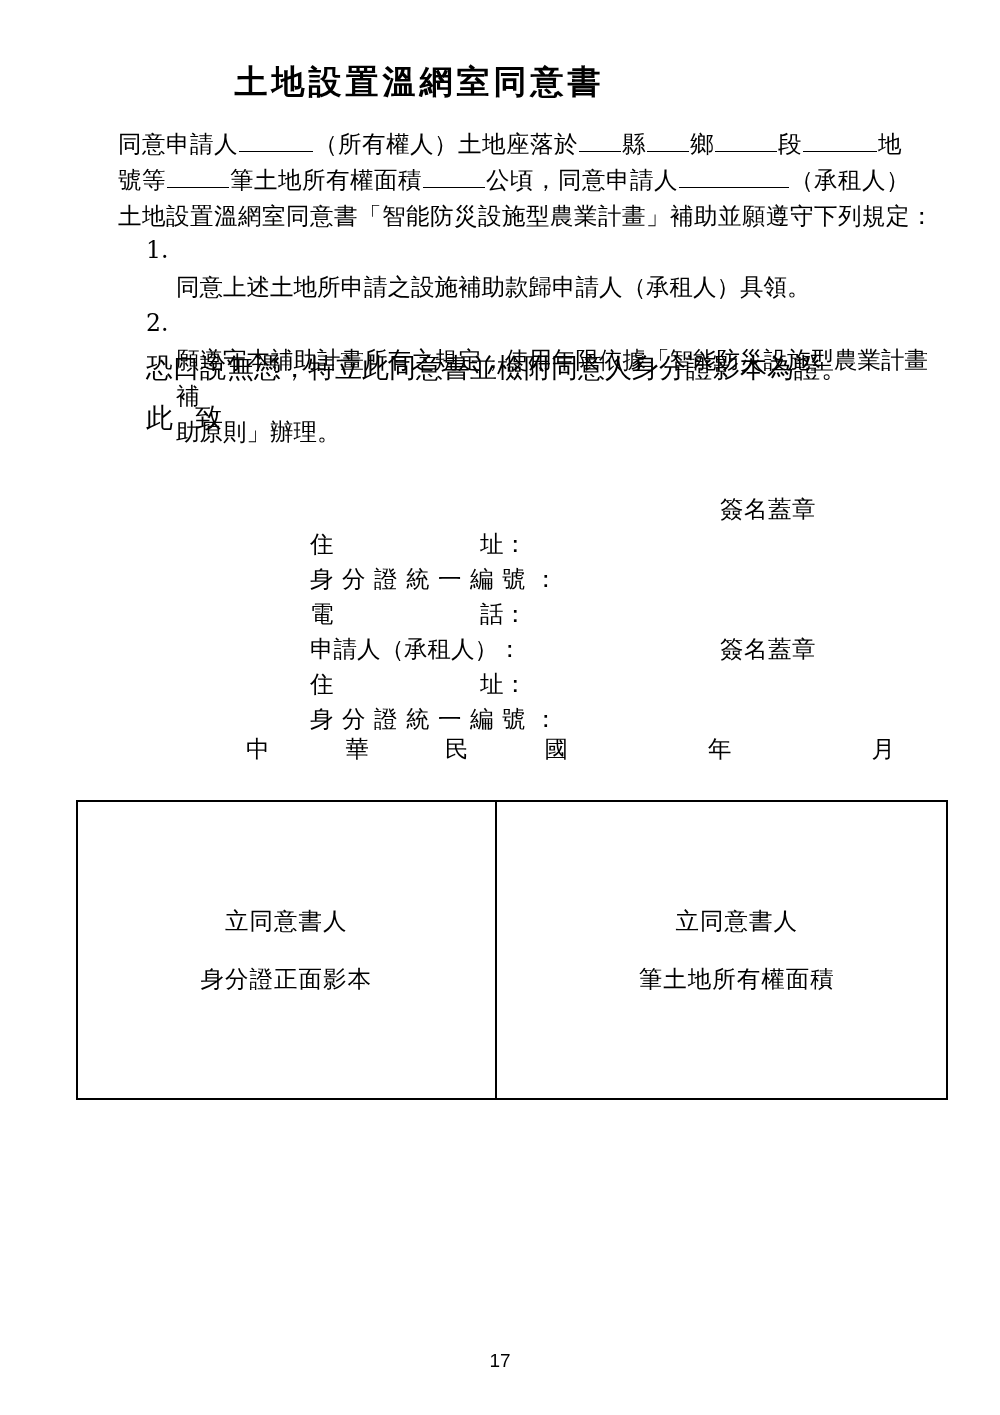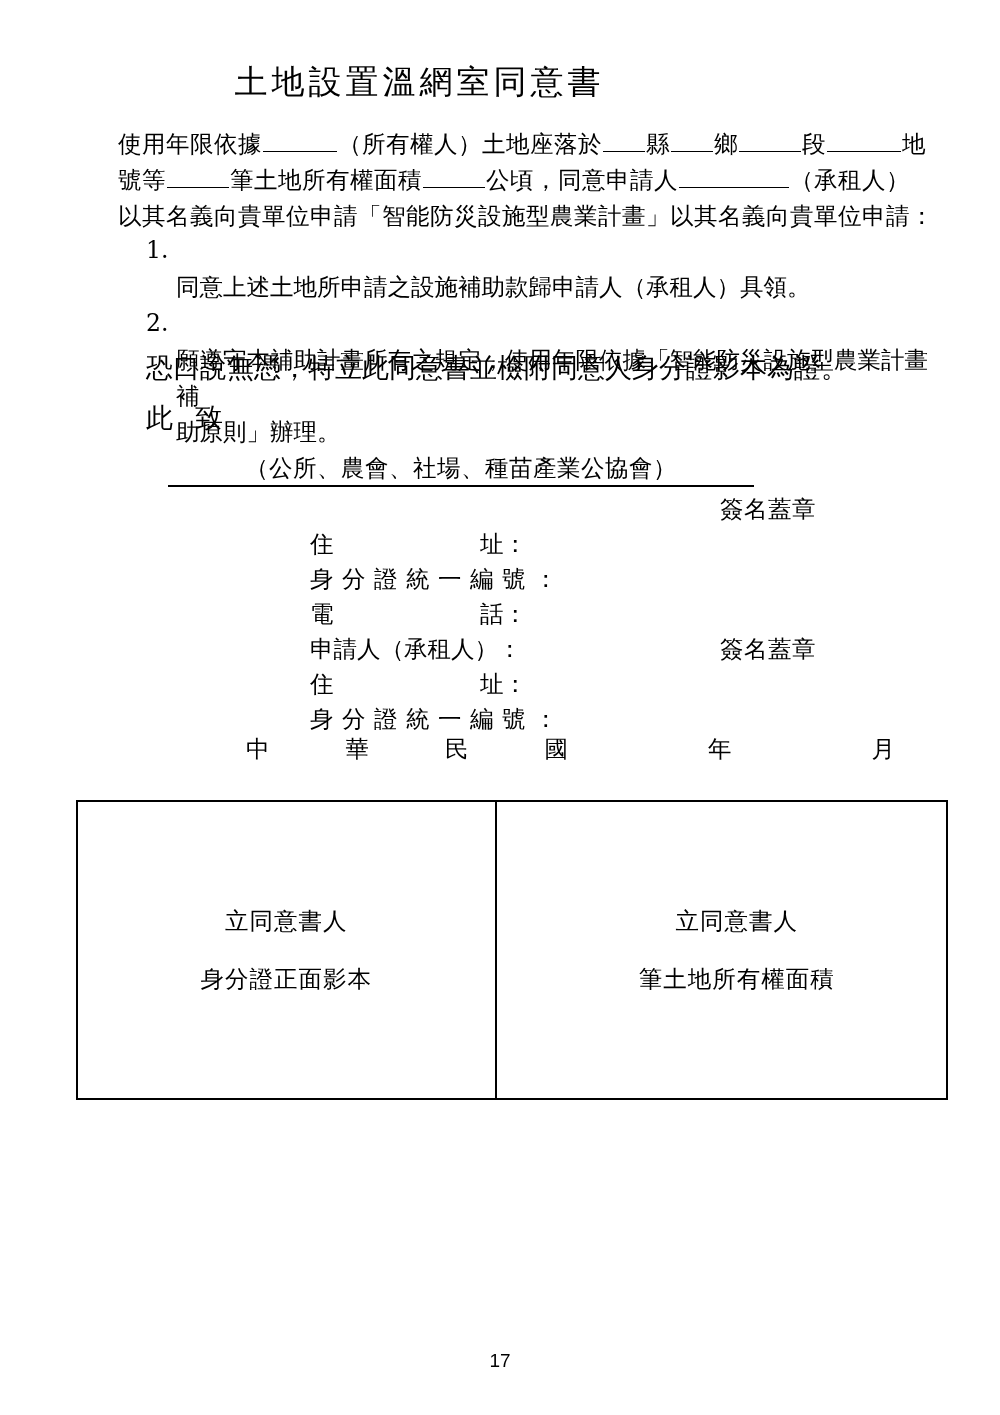--- a/index.html
+++ b/index.html
@@ -23,20 +23,21 @@
   .doc-title {
     position: absolute;
     left: 0;
     top: 60px;
     width: 839px;
     text-align: center;
     font-size: 33px;
     letter-spacing: 4px;
     line-height: 44px;
     white-space: nowrap;
+    font-weight: bold;
   }
 
   
   .body-block {
     position: absolute;
     left: 118px;
     top: 126px;
     width: 820px;
   }
   .p-line {
@@ -203,28 +204,28 @@
 </head>
 <body>
 
 <div id="page">
 
   <div class="doc-title">土地設置溫網室同意書</div>
 
   <div class="body-block">
 
     <div class="p-line">
-      <span>使用年限依據</span><span class="blank b-md"></span><span>（所有權人）土地座落於</span><span class="blank b-xs"></span><span>縣</span><span class="blank b-xs"></span><span>鄉</span><span class="blank b-sm"></span><span>段</span><span class="blank b-md"></span><span>地</span>
+      <span>同意申請人</span><span class="blank b-md"></span><span>（所有權人）土地座落於</span><span class="blank b-xs"></span><span>縣</span><span class="blank b-xs"></span><span>鄉</span><span class="blank b-sm"></span><span>段</span><span class="blank b-md"></span><span>地</span>
     </div>
 
     <div class="p-line">
       <span>號等</span><span class="blank b-sm"></span><span>筆土地所有權面積</span><span class="blank b-sm"></span><span>公頃，同意申請人</span><span class="blank b-xl"></span><span>（承租人）</span>
     </div>
 
-    <div class="p-line">以其名義向貴單位申請「智能防災設施型農業計畫」以其名義向貴單位申請：</div>
+    <div class="p-line">土地設置溫網室同意書「智能防災設施型農業計畫」補助並願遵守下列規定：</div>
   </div>
 
   <div class="num-list">
     <div class="num-item">
       <span class="num-marker">1.</span>
       <span class="num-text">同意上述土地所申請之設施補助款歸申請人（承租人）具領。</span>
     </div>
     <div class="num-item">
       <span class="num-marker">2.</span>
       <span class="num-text">
@@ -233,23 +234,20 @@
       </span>
     </div>
   </div>
 
   <div class="stmt stmt-attest">恐口說無憑，特立此同意書並檢附同意人身分證影本為證。</div>
 
   <div class="stmt stmt-to">
     <span>此</span><span class="gap"></span><span>致</span>
   </div>
 
-  <div class="agency-wrap">
-    <div class="agency-text">（公所、農會、社場、種苗產業公協會）</div>
-  </div>
 
   <div class="sig-block">
 
     <div class="sig-row">
       <span class="sig-note">簽名蓋章</span>
     </div>
 
     <div class="sig-row">
       <span class="sig-label addr-label">住</span><span class="sig-label">址：</span>
     </div>

